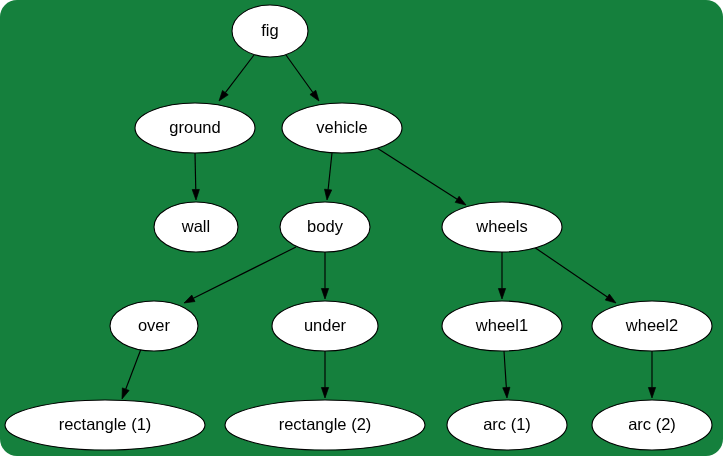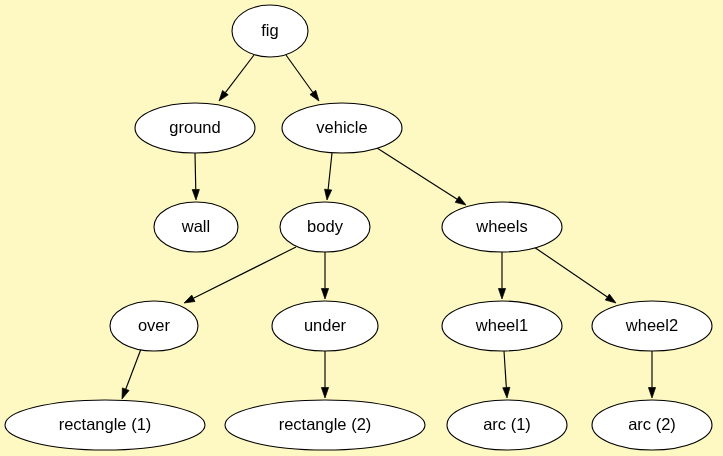--- a/index.html
+++ b/index.html
@@ -8,22 +8,23 @@
     padding: 0;
     background: #ffffff;
   }
   body {
     font-family: "Liberation Sans", sans-serif;
   }
   #canvas {
     position: relative;
     width: 723px;
     height: 456px;
-    background: #fef9c3;
+    background: #15803d;
     overflow: hidden;
+    border-radius: 17px;
   }
   svg#graph-svg {
     position: absolute;
     left: 0;
     top: 0;
     width: 723px;
     height: 456px;
   }
   .node-ellipse {
     fill: #ffffff;

